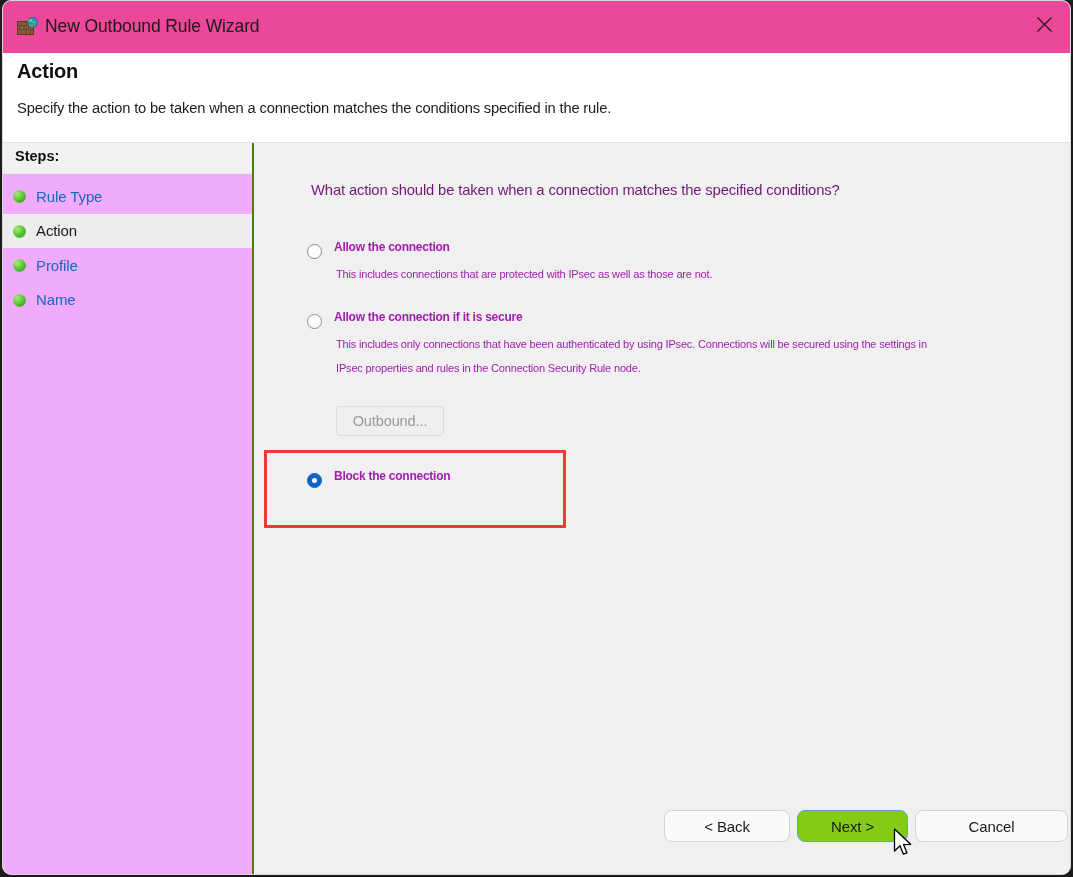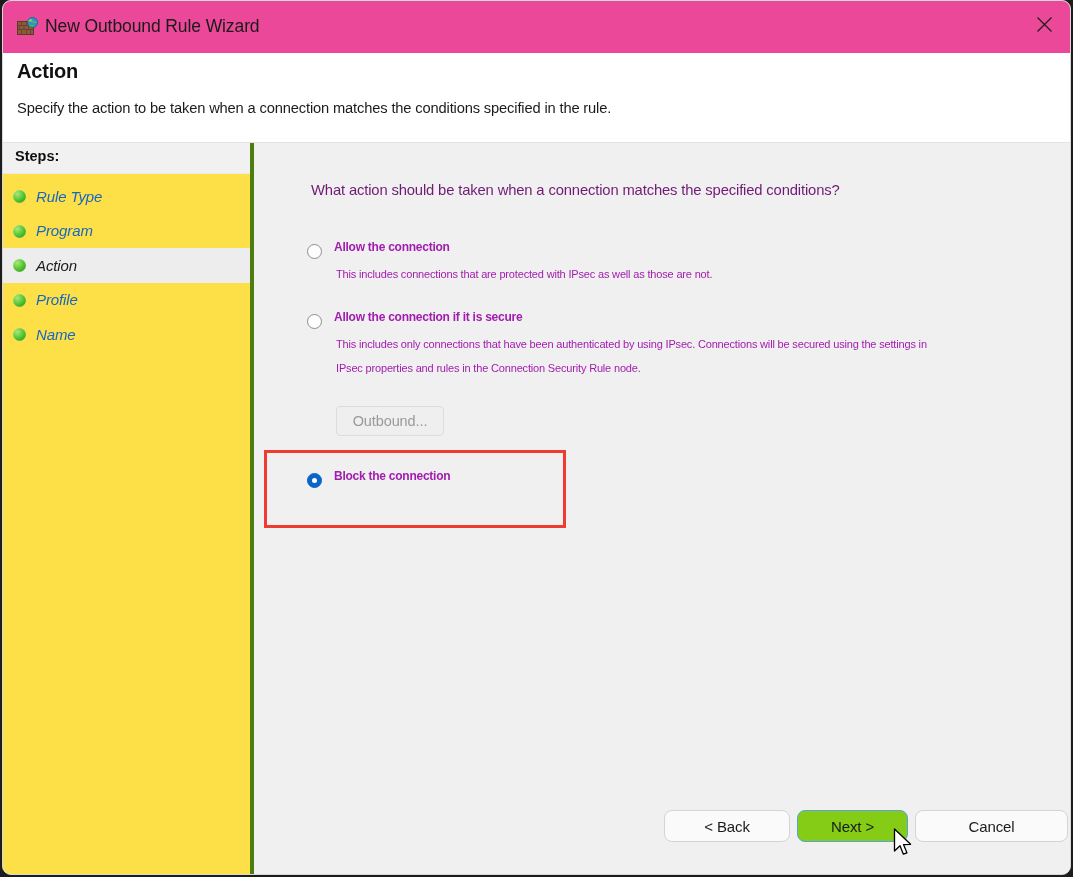--- a/index.html
+++ b/index.html
@@ -108,22 +108,22 @@
     left: 0;
     top: 142px;
     right: 0;
     bottom: 0;
   }
   .sidebar {
     position: absolute;
     left: 0; top: 0;
     width: 251px;
     height: 100%;
-    background: #fde047;
-    border-right: 4px solid #4d7c0f;
+    background: #f0abfc;
+    border-right: 2px solid #4d7c0f;
     box-sizing: border-box;
   }
   .steps-head {
     position: absolute;
     left: 0; top: 0;
     width: 100%;
     height: 31px;
     background: #f1f1f1;
     border-bottom: 1px solid #eaeaea;
     box-sizing: border-box;
@@ -141,21 +141,20 @@
     left: 0;
     top: 36px;
     width: 100%;
   }
   .step-item {
     position: relative;
     height: 34.5px;
     display: flex;
     align-items: center;
     cursor: default;
-    font-style: italic;
   }
   .step-item.current {
     background: #ededed;
   }
   .bullet {
     position: absolute;
     left: 10px;
     top: 11px;
     width: 13px;
     height: 13px;
@@ -359,24 +358,20 @@
 
     <div class="sidebar">
       <div class="steps-head">
         <div class="steps-head-label">Steps:</div>
       </div>
       <div class="steps-list">
         <div class="step-item">
           <span class="bullet"></span>
           <span class="step-label">Rule Type</span>
         </div>
-        <div class="step-item">
-          <span class="bullet"></span>
-          <span class="step-label">Program</span>
-        </div>
         <div class="step-item current">
           <span class="bullet"></span>
           <span class="step-label">Action</span>
         </div>
         <div class="step-item">
           <span class="bullet"></span>
           <span class="step-label">Profile</span>
         </div>
         <div class="step-item">
           <span class="bullet"></span>

